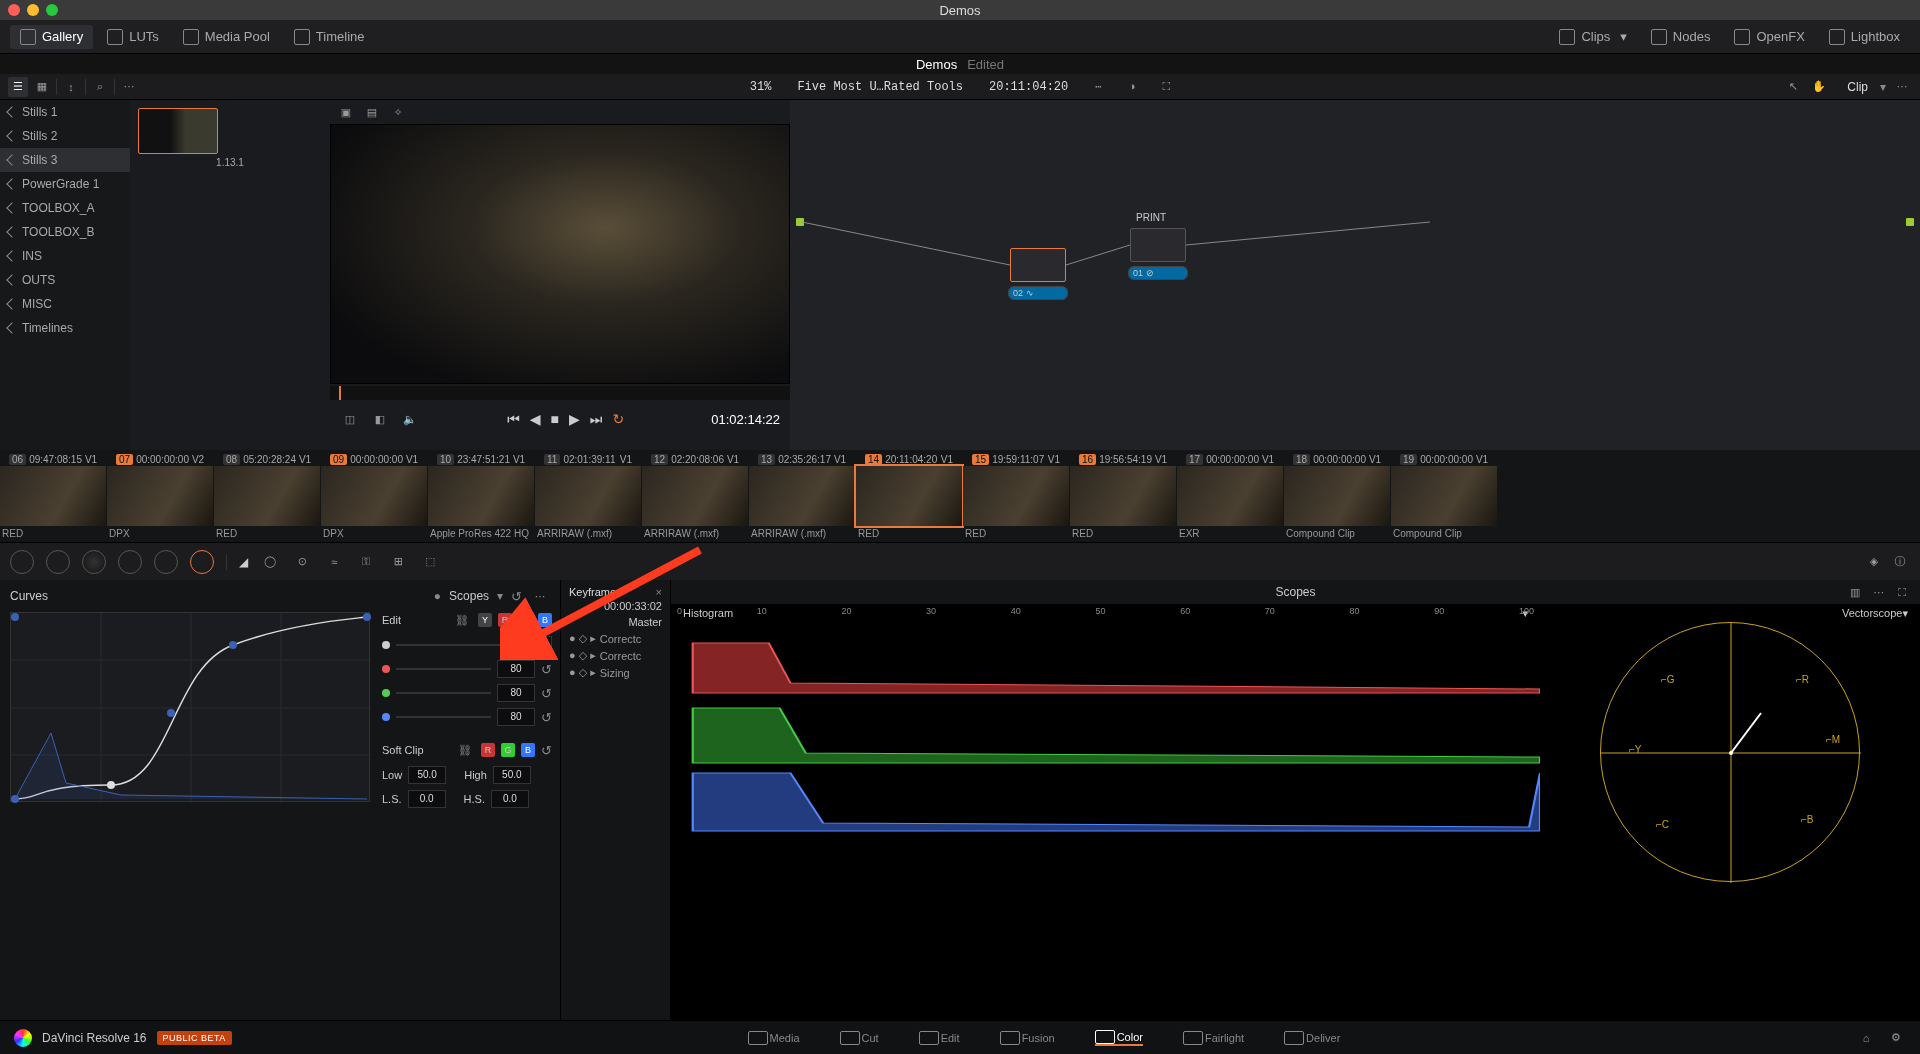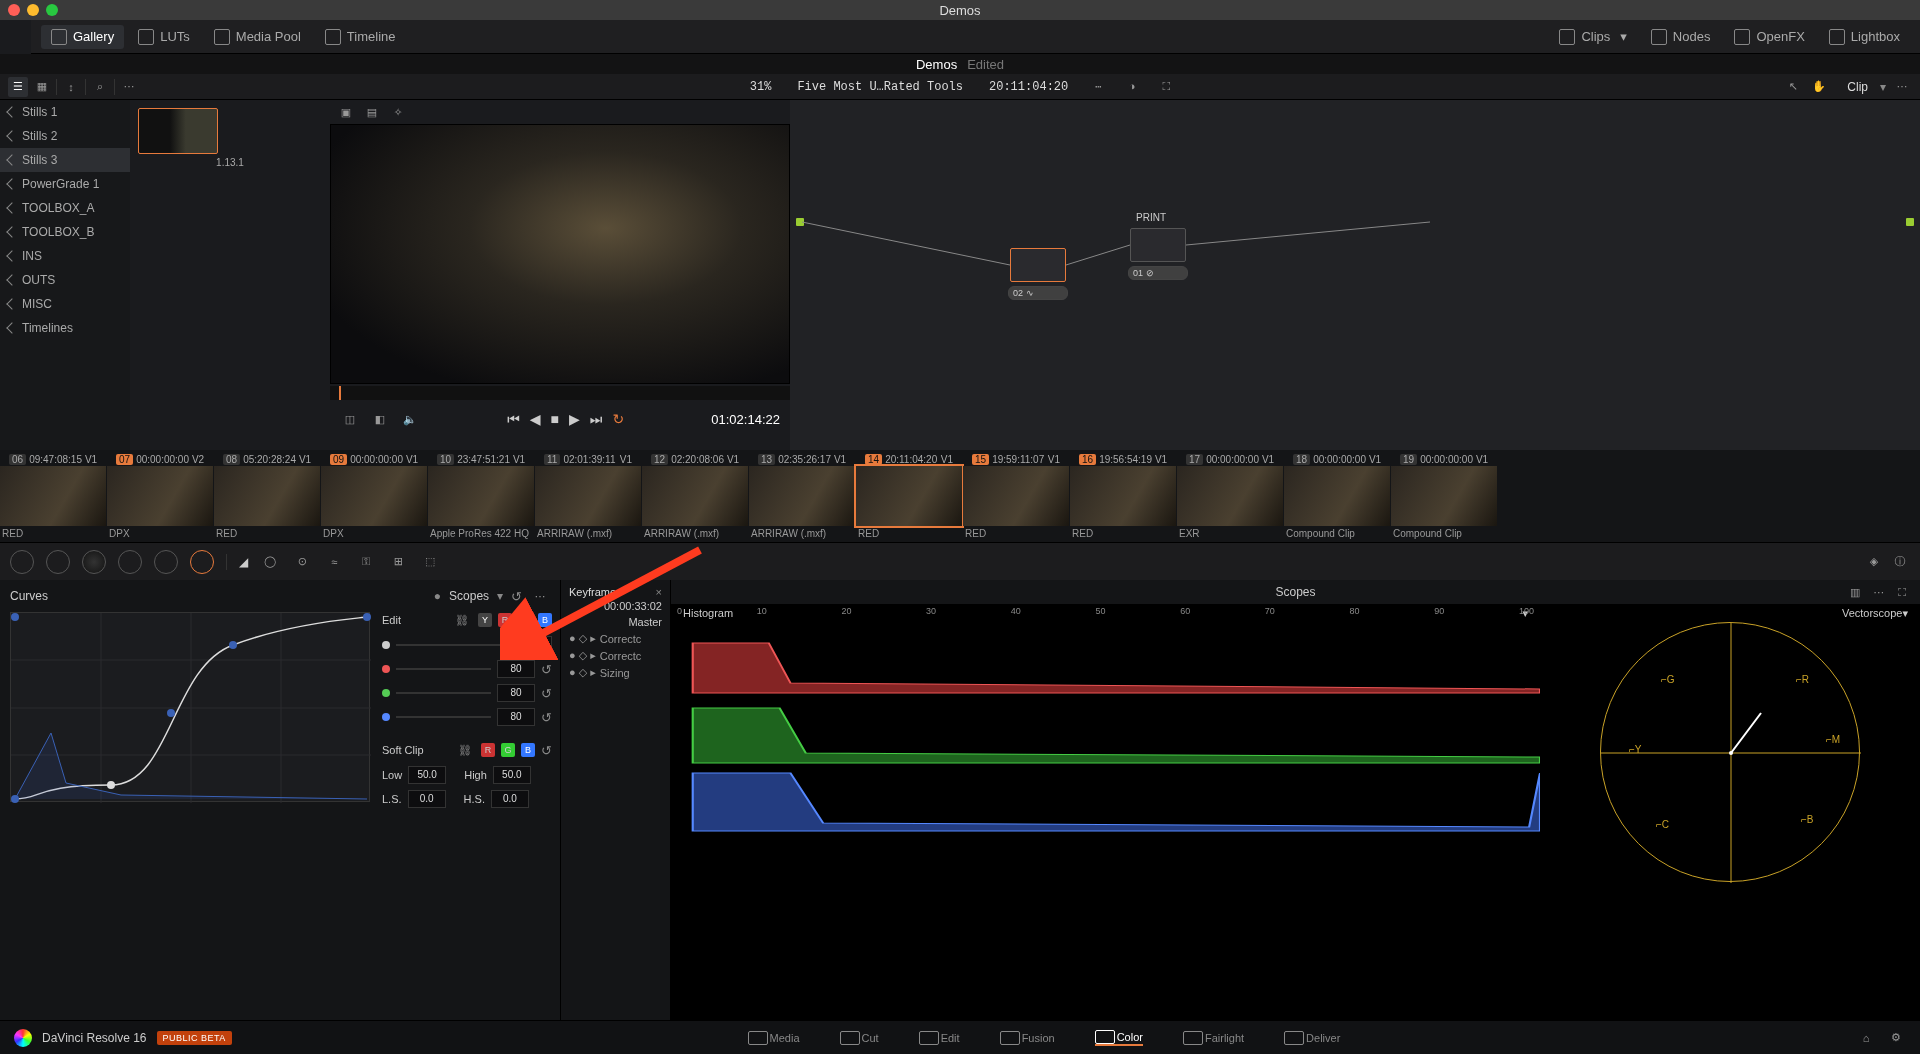--- a/index.html
+++ b/index.html
@@ -6,21 +6,21 @@
 body { background:#1a1b1e; color:#ccc; font-family:-apple-system,Helvetica,Arial,sans-serif; font-size:12px; overflow:hidden; user-select:none; }
 .root { width:1920px; height:1054px; transform-origin:top left; display:flex; flex-direction:column; }
 
 
 .mac-titlebar { height:20px; background:#3a3a3a; display:flex; align-items:center; justify-content:center; position:relative; font-size:13px; color:#ddd; }
 .traffic { position:absolute; left:8px; display:flex; gap:7px; }
 .traffic span { width:12px; height:12px; border-radius:50%; }
 .t-close{background:#ff5f57;} .t-min{background:#febc2e;} .t-max{background:#28c840;}
 
 
-.topbar { height:34px; background:#1f1f21; display:flex; align-items:center; justify-content:space-between; padding:0 10px; border-bottom:1px solid #000;margin-left:31px; }
+.topbar { height:34px; background:#1f1f21; display:flex; align-items:center; justify-content:space-between; padding:0 10px; border-bottom:1px solid #000; }
 .topbar .left,.topbar .right { display:flex; gap:4px; }
 .tb-btn { display:flex; align-items:center; gap:6px; padding:4px 10px; border-radius:3px; color:#aaa; font-size:13px; cursor:pointer; }
 .tb-btn.active { background:#2d2f33; color:#fff; }
 .tb-icon { width:16px; height:16px; display:inline-block; border:1px solid #888; border-radius:2px; }
 
 
 .projbar { height:20px; background:#131314; display:flex; align-items:center; justify-content:center; gap:10px; font-size:13px; }
 .projbar .proj { color:#fff; font-weight:500; }
 .projbar .status { color:#777; }
 
@@ -50,21 +50,21 @@
 .transport .tbtns { display:flex; gap:10px; }
 .ticon { color:#ccc; cursor:pointer; font-size:14px; }
 .loop { color:#e77a3c; }
 .tc { color:#fff; font-size:13px; }
 
 
 .nodegraph { flex:1; background:#212225; position:relative; }
 .node { position:absolute; width:56px; height:34px; border:1px solid #555; border-radius:2px; background:#2a2a2e; }
 .node.sel { border-color:#e77a3c; }
 .nodelbl { position:absolute; font-size:10px; color:#ccc; }
-.nodebar { position:absolute; height:14px; background:#404040; border:1px solid #444; border-radius:6px; font-size:9px; color:#ccc; display:flex; align-items:center; padding:1px 4px; gap:3px;}
+.nodebar { position:absolute; height:14px; background:#0369a1; border:1px solid #444; border-radius:6px; font-size:9px; color:#ccc; display:flex; align-items:center; padding:1px 4px; gap:3px;}
 .portL,.portR{ position:absolute; width:8px;height:8px; background:#9acd32; border-radius:1px; }
 
 
 .clipstrip { height:92px; background:#141517; display:flex; align-items:flex-start; padding-top:2px; }
 .clip { width:106px; display:flex; flex-direction:column; margin-right:1px; }
 .clip .hdr { height:14px; display:flex; align-items:center; font-size:10px; gap:3px; padding:0 9px; color:#aaa;}
 .clip .hdr .idx { background:#333; padding:0 3px; border-radius:2px; }
 .clip .hdr .idx.on { background:#e77a3c; color:#111; }
 .clip .thm { height:60px; background:#333; }
 .clip .fmt { font-size:10px; color:#999; padding:2px 0 0 2px; }

